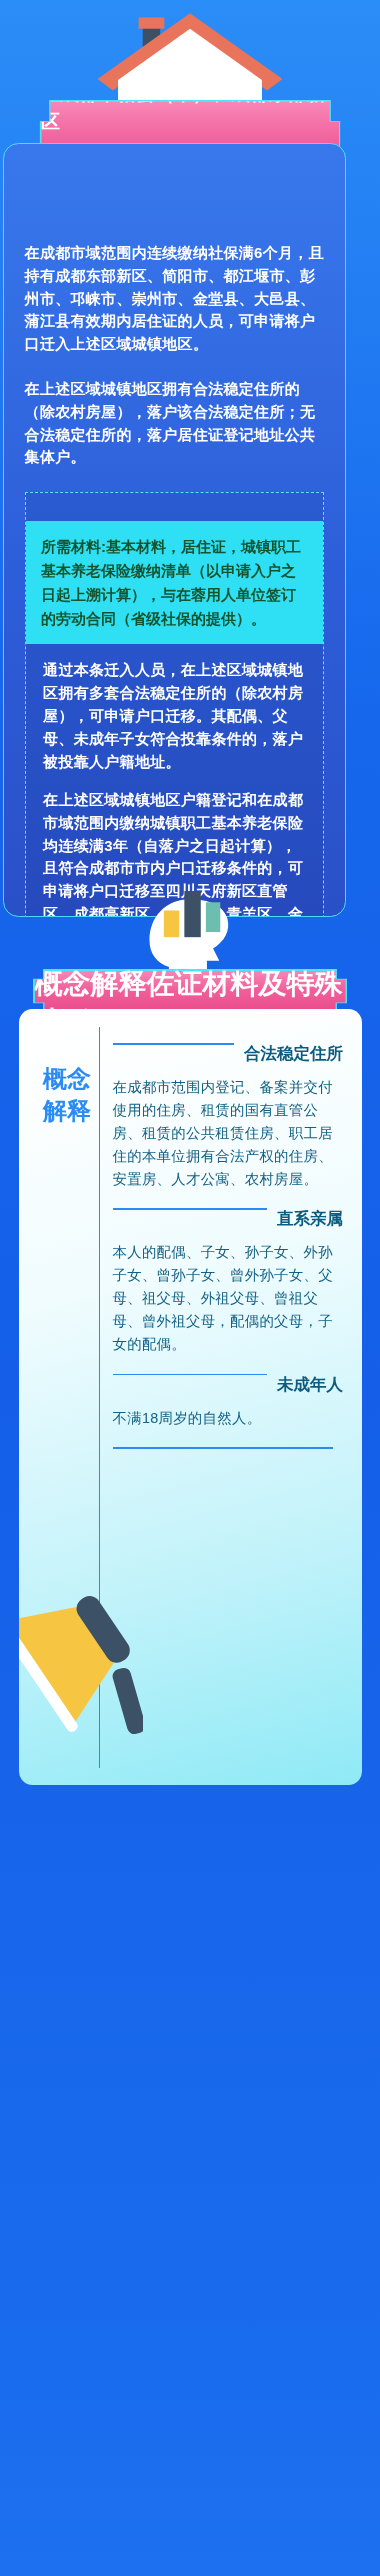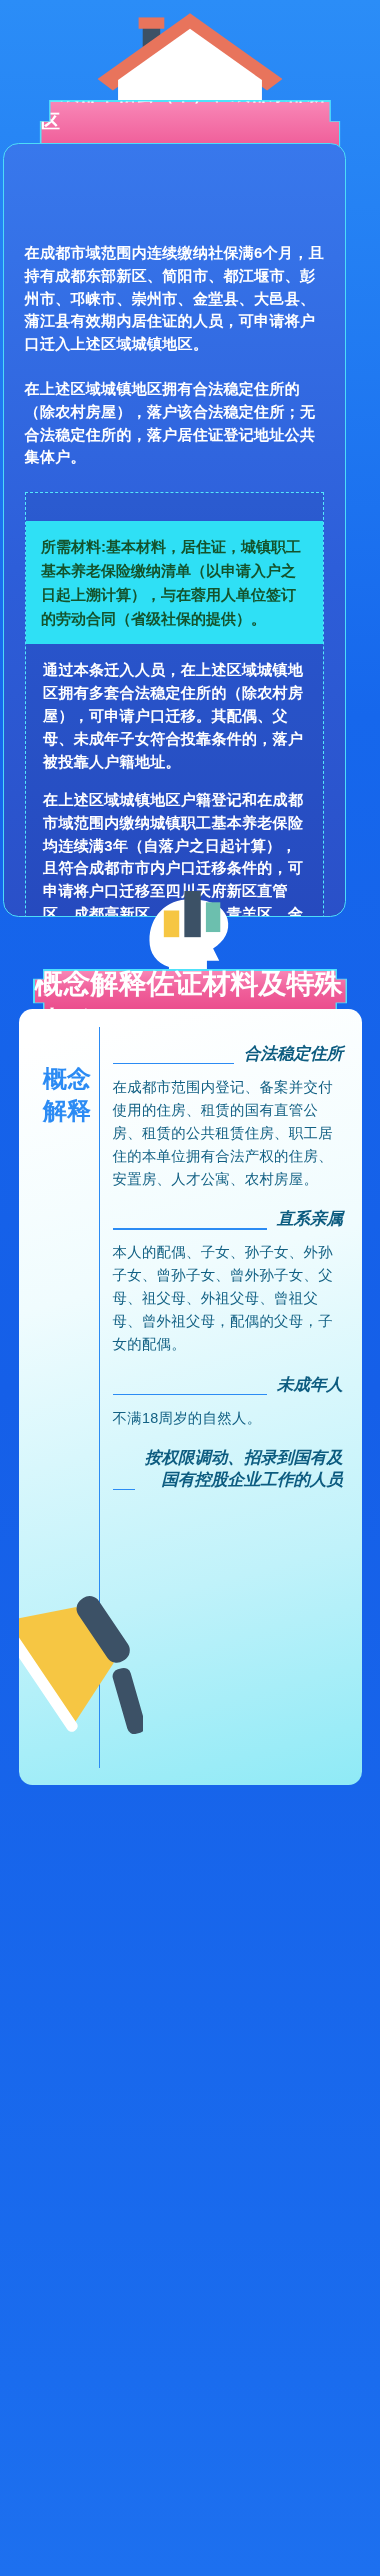--- a/index.html
+++ b/index.html
@@ -23,21 +23,21 @@
   .blue-card p{color:#ffffff;font-size:15px;line-height:1.52;font-weight:600;margin:0;letter-spacing:0.3px;}
 
   
   .light-card{box-sizing:border-box;border-radius:13.4px;overflow:hidden;position:relative;
     background:linear-gradient(165deg,#ffffff 4%,#f0fcfe 35%,#c0f2fa 72%,#8feaf6 100%);}
   .side-label{position:absolute;left:17.5px;top:54px;width:62px;color:#2b8bf4;font-size:24px;font-weight:800;
     line-height:1.35;white-space:pre-line;text-align:center;}
   .v-divider{position:absolute;left:80px;top:17.5px;bottom:17.5px;width:1.5px;background:#2b8bf4;}
   .light-content{margin-left:94px;margin-right:18.5px;padding-top:34px;}
   .entry{margin-bottom:17.5px;}
-  .entry-head{display:flex;align-items:flex-end;font-style:italic;}
+  .entry-head{display:flex;align-items:flex-start;}
   .entry-rule{flex:1;height:1.5px;background:#2b8bf4;margin-right:10.3px;}
   .entry-title{color:#0d5c80;font-size:16.5px;font-weight:800;text-align:right;white-space:pre-line;line-height:1.3;}
   .entry-body{color:#136184;font-size:14.4px;line-height:1.6;font-weight:400;margin-top:11.3px;letter-spacing:0.3px;}
 
   
   .dashed-box{border:1.5px dashed #55e8fb;background:rgba(10,25,110,0.10);}
   .cyan-fill{background:#2fe0f5;padding:13.4px 15.5px;color:#14532d;font-size:15px;line-height:1.6;font-weight:700;margin-top:28px;}
   .cyan-fill .lbl{font-weight:800;}
   .dashed-inner{padding:15.5px 17.5px 17.5px 17.5px;}
 </style>
@@ -110,22 +110,20 @@
       <div class="entry">
         <div class="entry-head">
             <div class="entry-rule"></div>
           <div class="entry-title">未成年人</div>
           </div>
         <div class="entry-body">不满18周岁的自然人。</div>
       </div>
       <div class="entry">
         <div class="entry-head">
             <div class="entry-rule"></div>
-          <div class="entry-title">按权限调动、招录到国有及
-国有控股企业工作的人员</div>
           </div>
       </div>
     </div>
 
     <svg style="position:absolute;left:-4.1px;bottom:5.2px;" width="129" height="227" viewBox="0 0 250 440">
       <g transform="rotate(-34 120 220)">
         <polygon points="55,70 185,125 185,255 55,310" fill="#f6c643"></polygon>
         <rect x="38" y="58" width="22" height="264" rx="10" fill="#ffffff"></rect>
         <rect x="180" y="118" width="48" height="144" rx="22" fill="#3c5166"></rect>
         <rect x="150" y="268" width="36" height="130" rx="14" fill="#3c5166" transform="rotate(18 168 333)"></rect>

